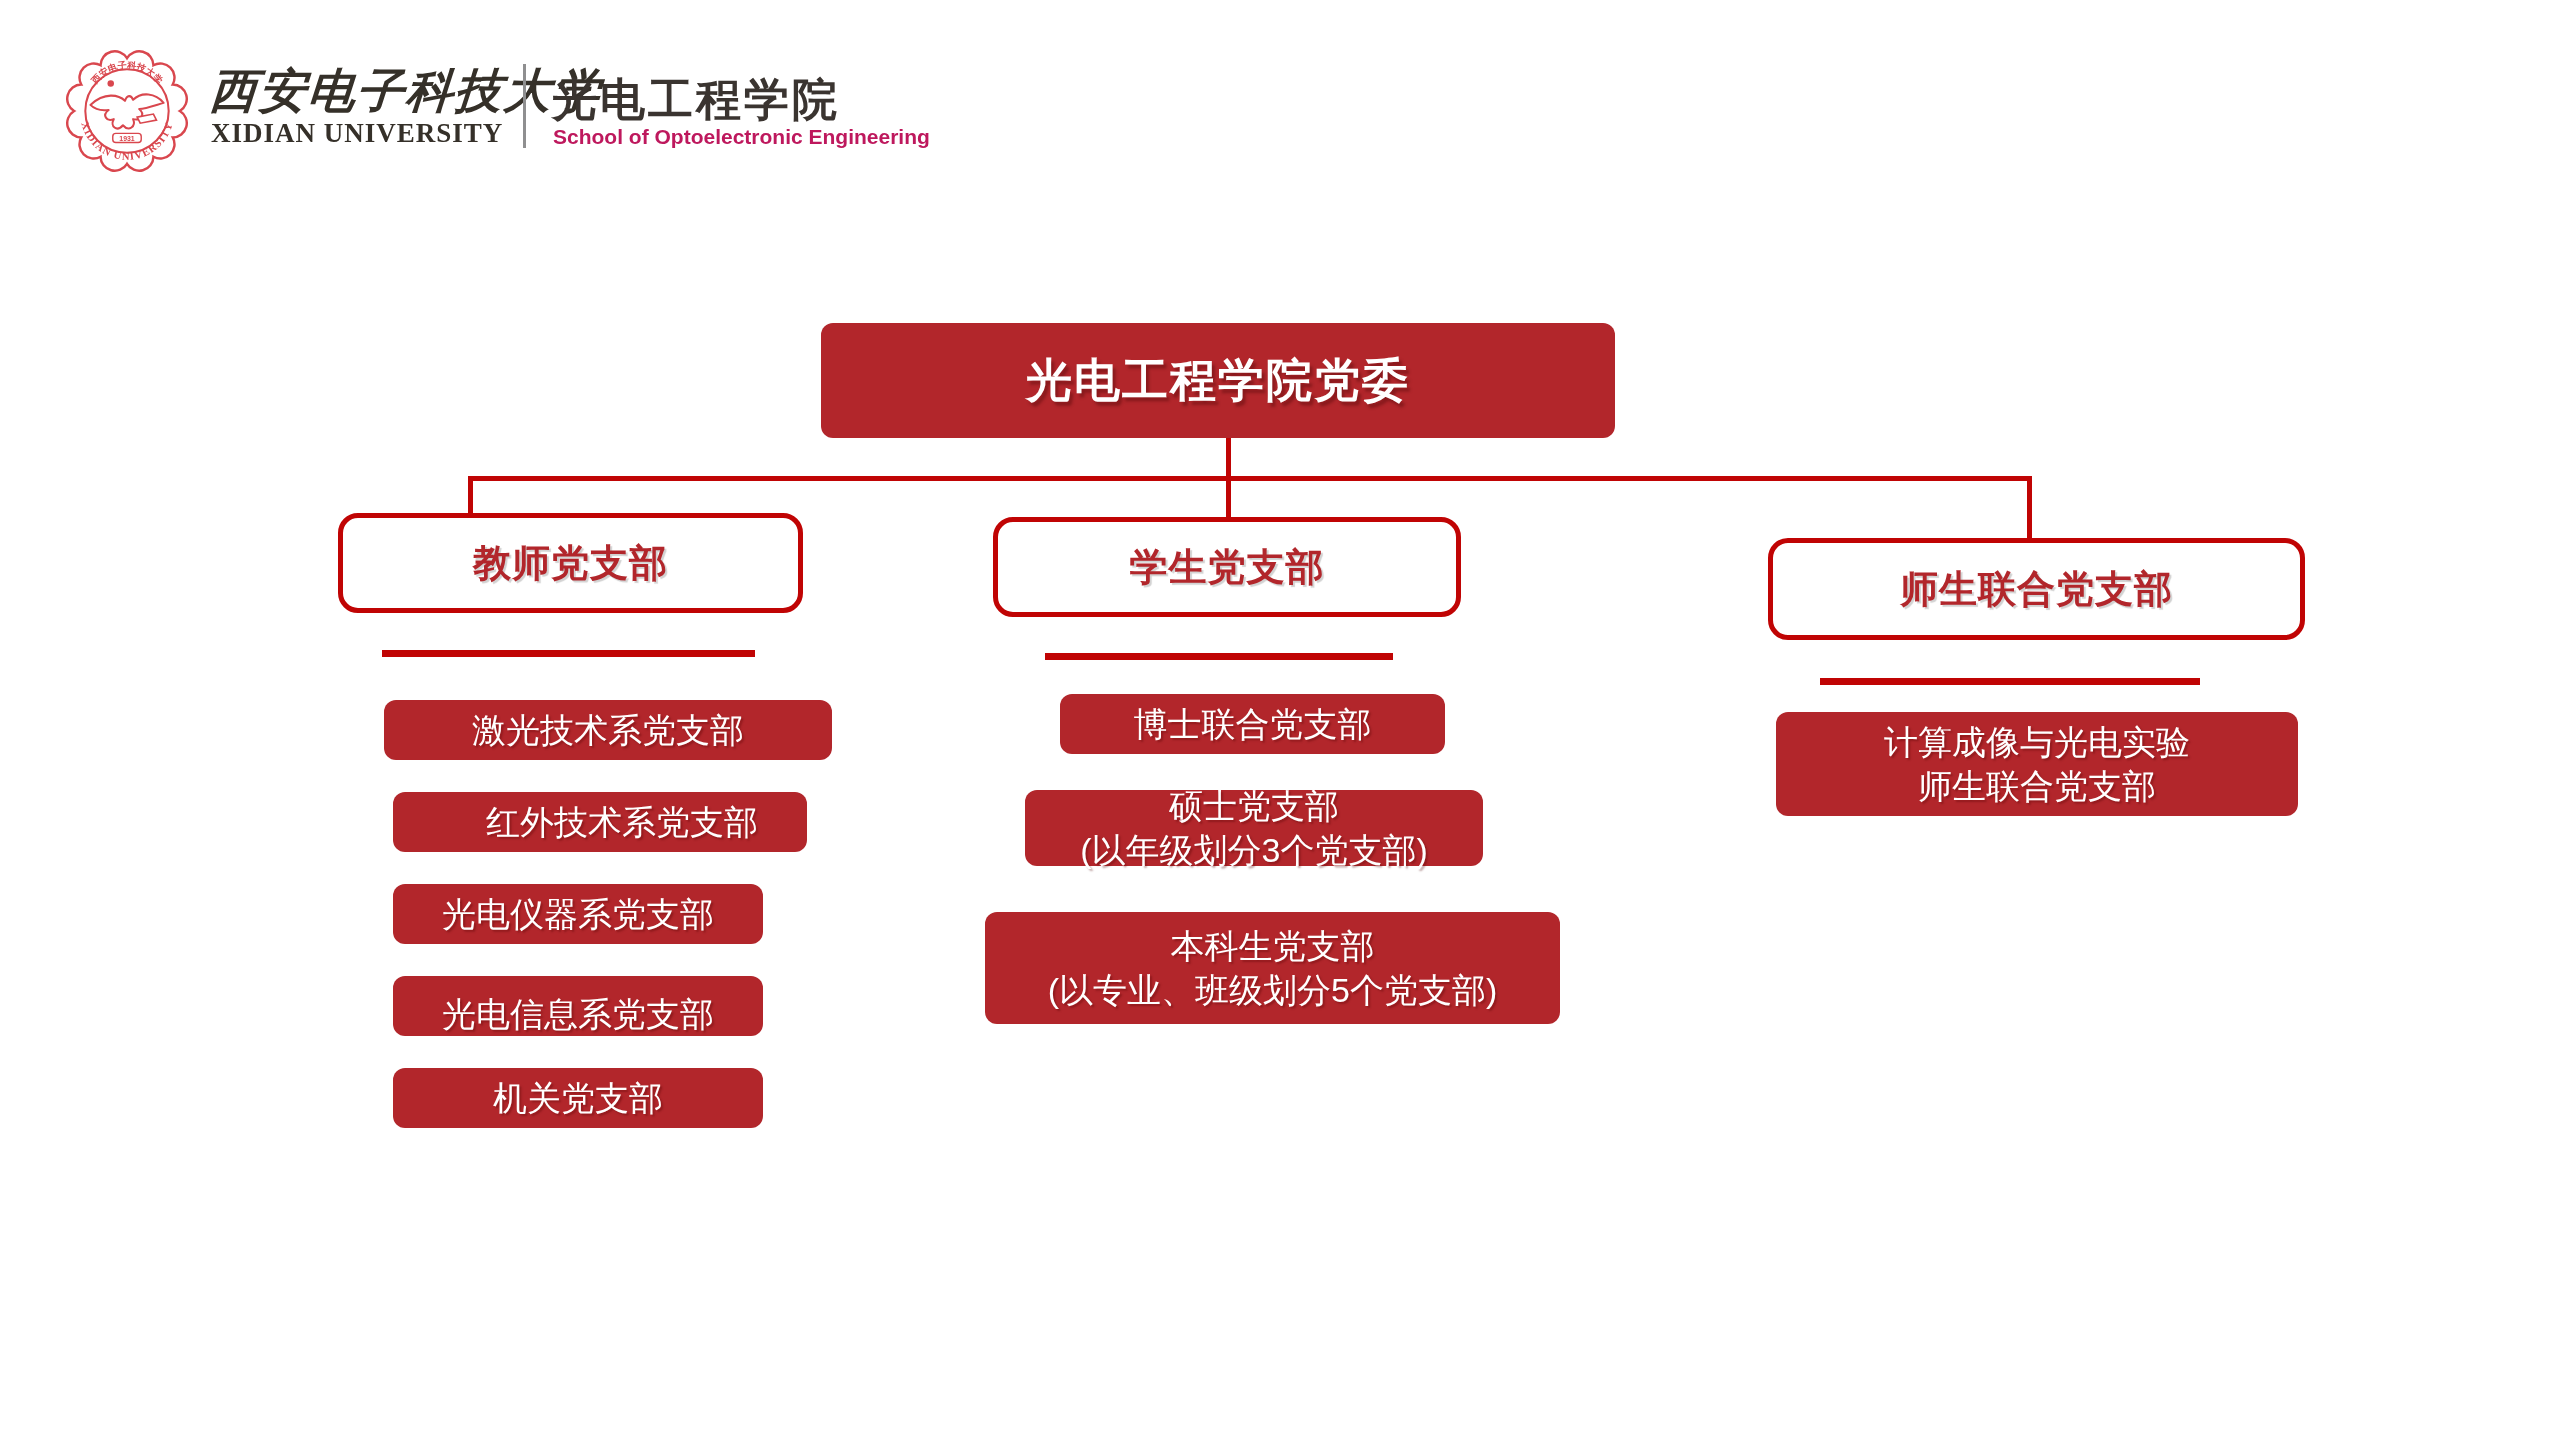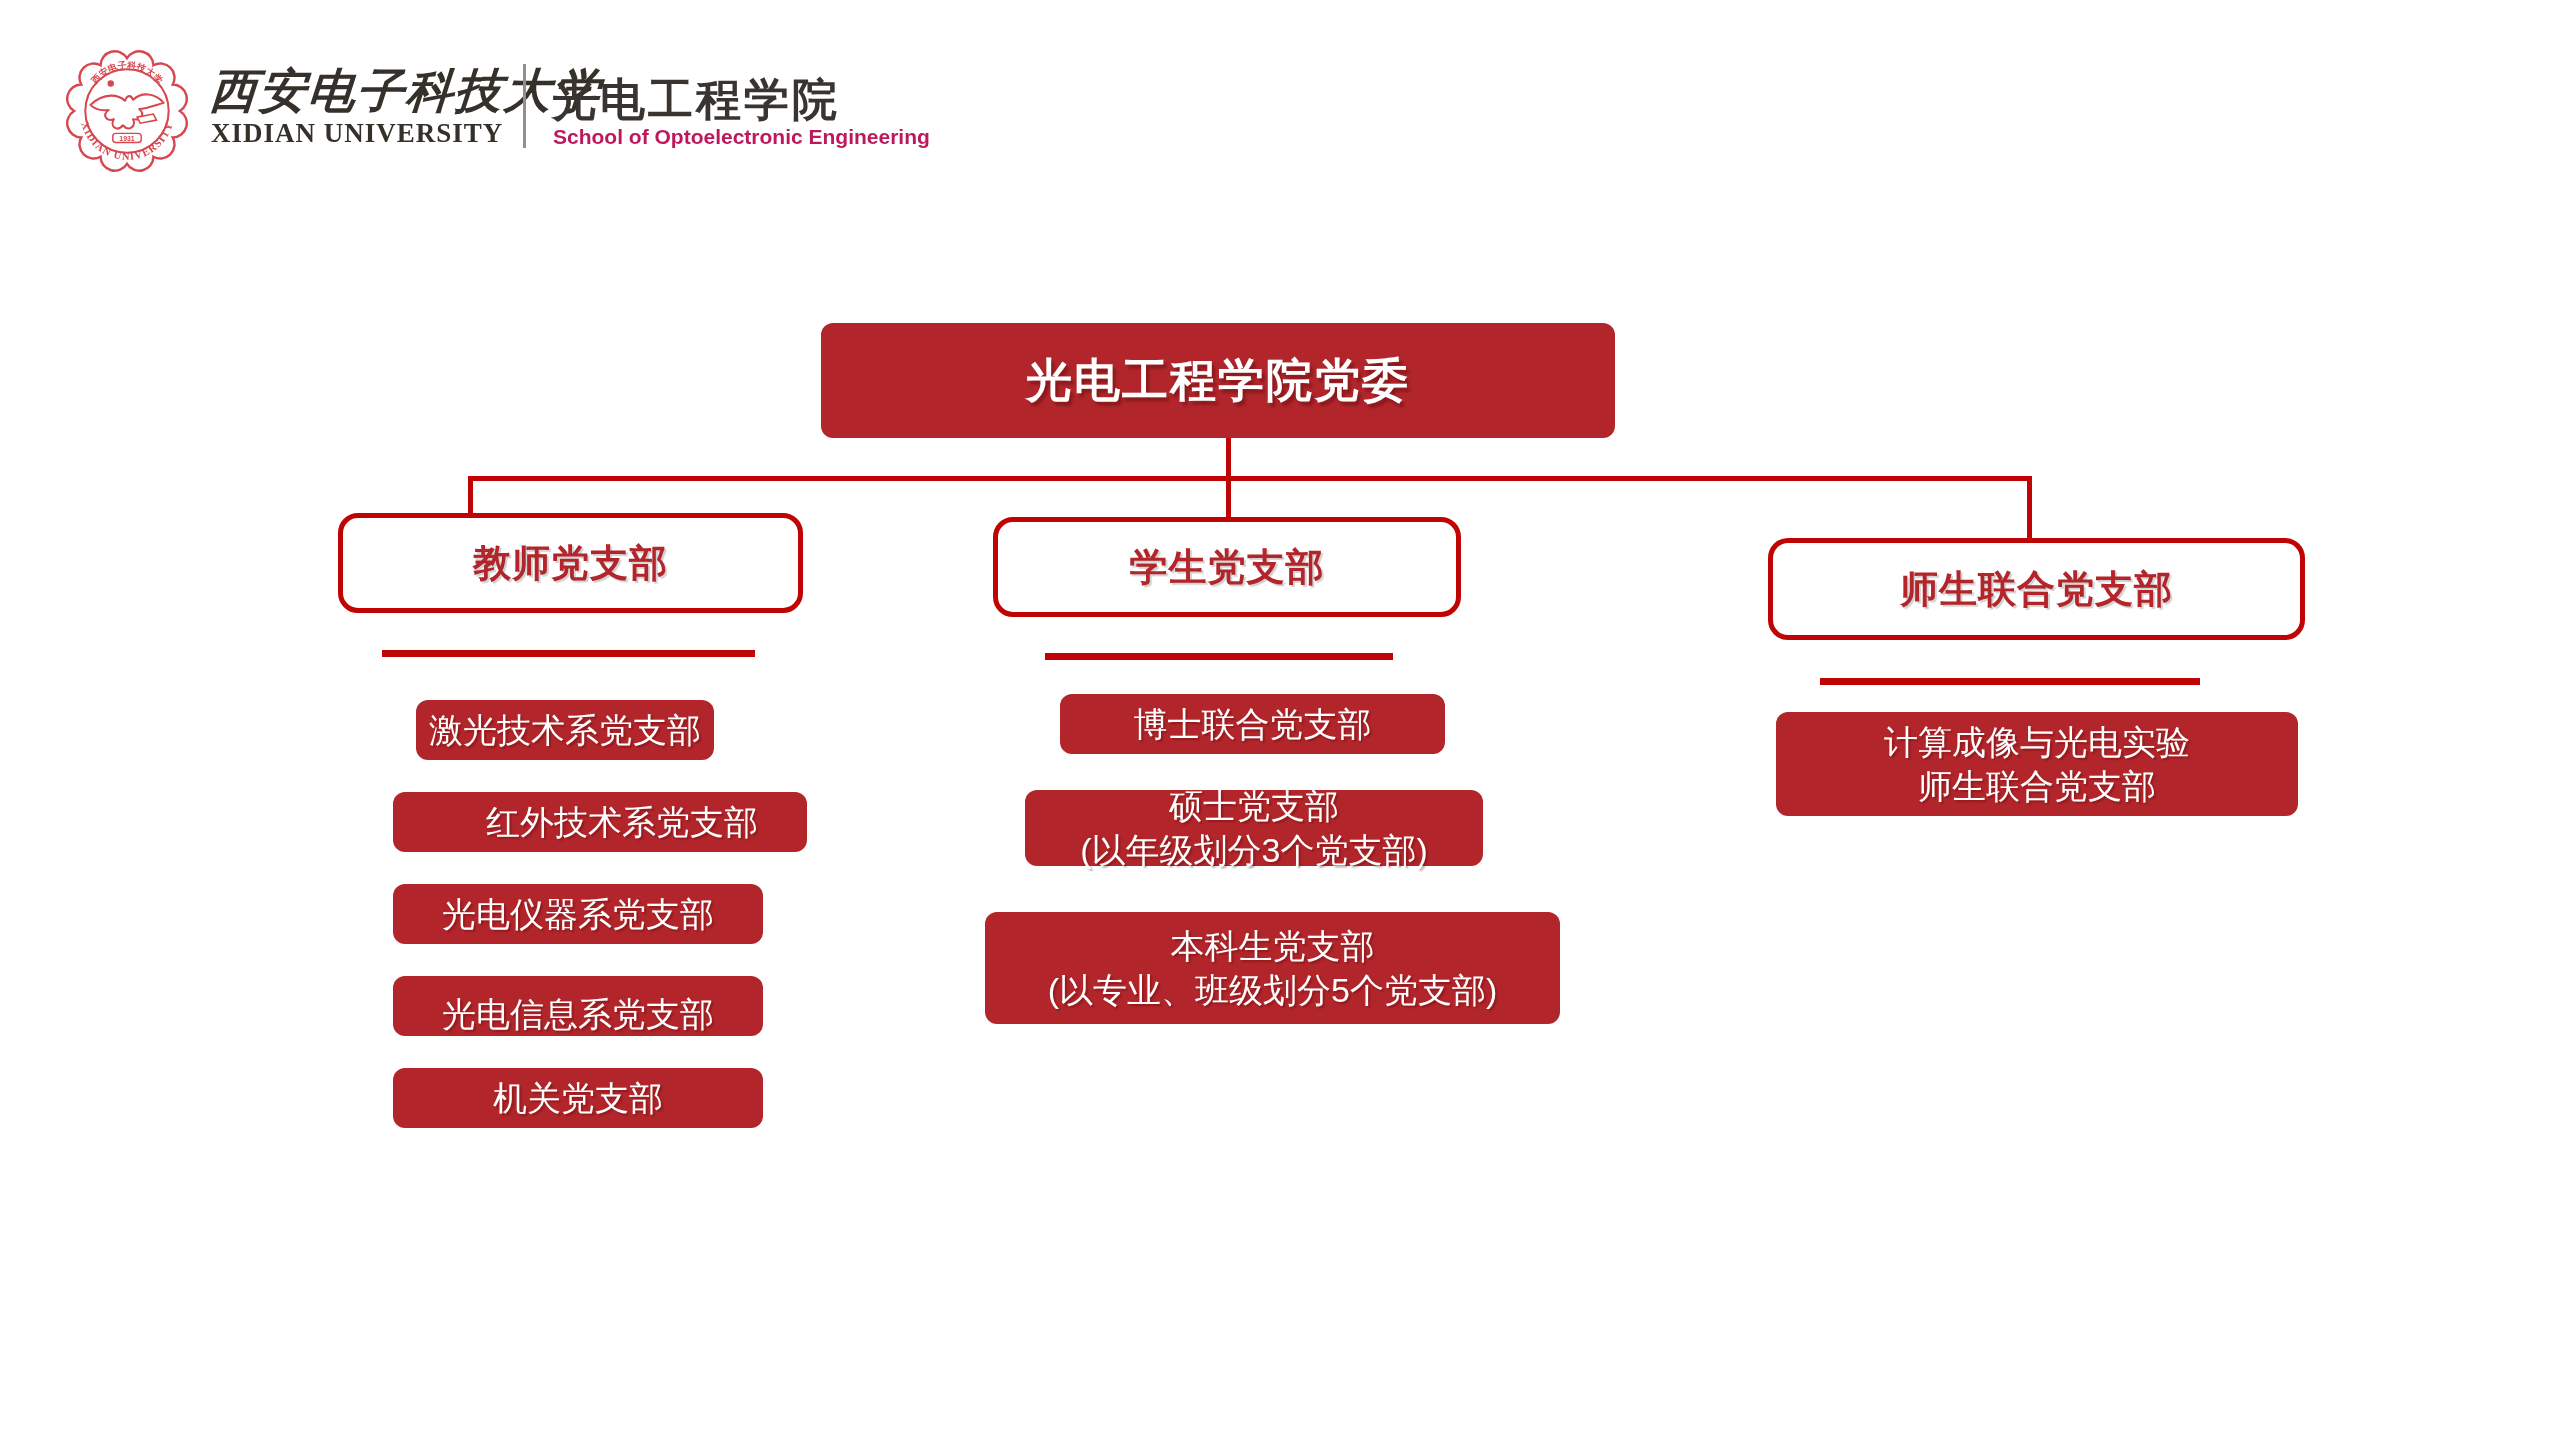--- a/index.html
+++ b/index.html
@@ -56,21 +56,21 @@
   .underline{position:absolute;height:7px;background:#c00404;}
   .ul-teacher{left:382px;top:650px;width:373px;}
   .ul-student{left:1045px;top:653px;width:348px;}
   .ul-joint  {left:1820px;top:678px;width:380px;}
   .leaf{
     position:absolute;background:#b2262b;border-radius:12px;
     display:flex;flex-direction:column;align-items:center;justify-content:center;
     color:#ffffff;font-size:34px;font-weight:500;line-height:44px;text-align:center;
     text-shadow:2px 2px 2px rgba(80,0,0,0.35);white-space:nowrap;
   }
-  .t1{left:416px;top:700px;width:298px;height:60px;}
+  .t1{left:384px;top:700px;width:448px;height:60px;}
   .t2{left:393px;top:792px;width:370px;height:60px;padding-left:44px;}
   .t3{left:393px;top:884px;width:370px;height:60px;}
   .t4{left:393px;top:976px;width:370px;height:60px;justify-content:flex-end;}
   .t5{left:393px;top:1068px;width:370px;height:60px;}
   .s1{left:1060px;top:694px;width:385px;height:60px;}
   .s2{left:1025px;top:790px;width:458px;height:76px;}
   .s3{left:985px;top:912px;width:575px;height:112px;}
   .j1{left:1776px;top:712px;width:522px;height:104px;}
   
   .seal svg{width:100%;height:100%;}

